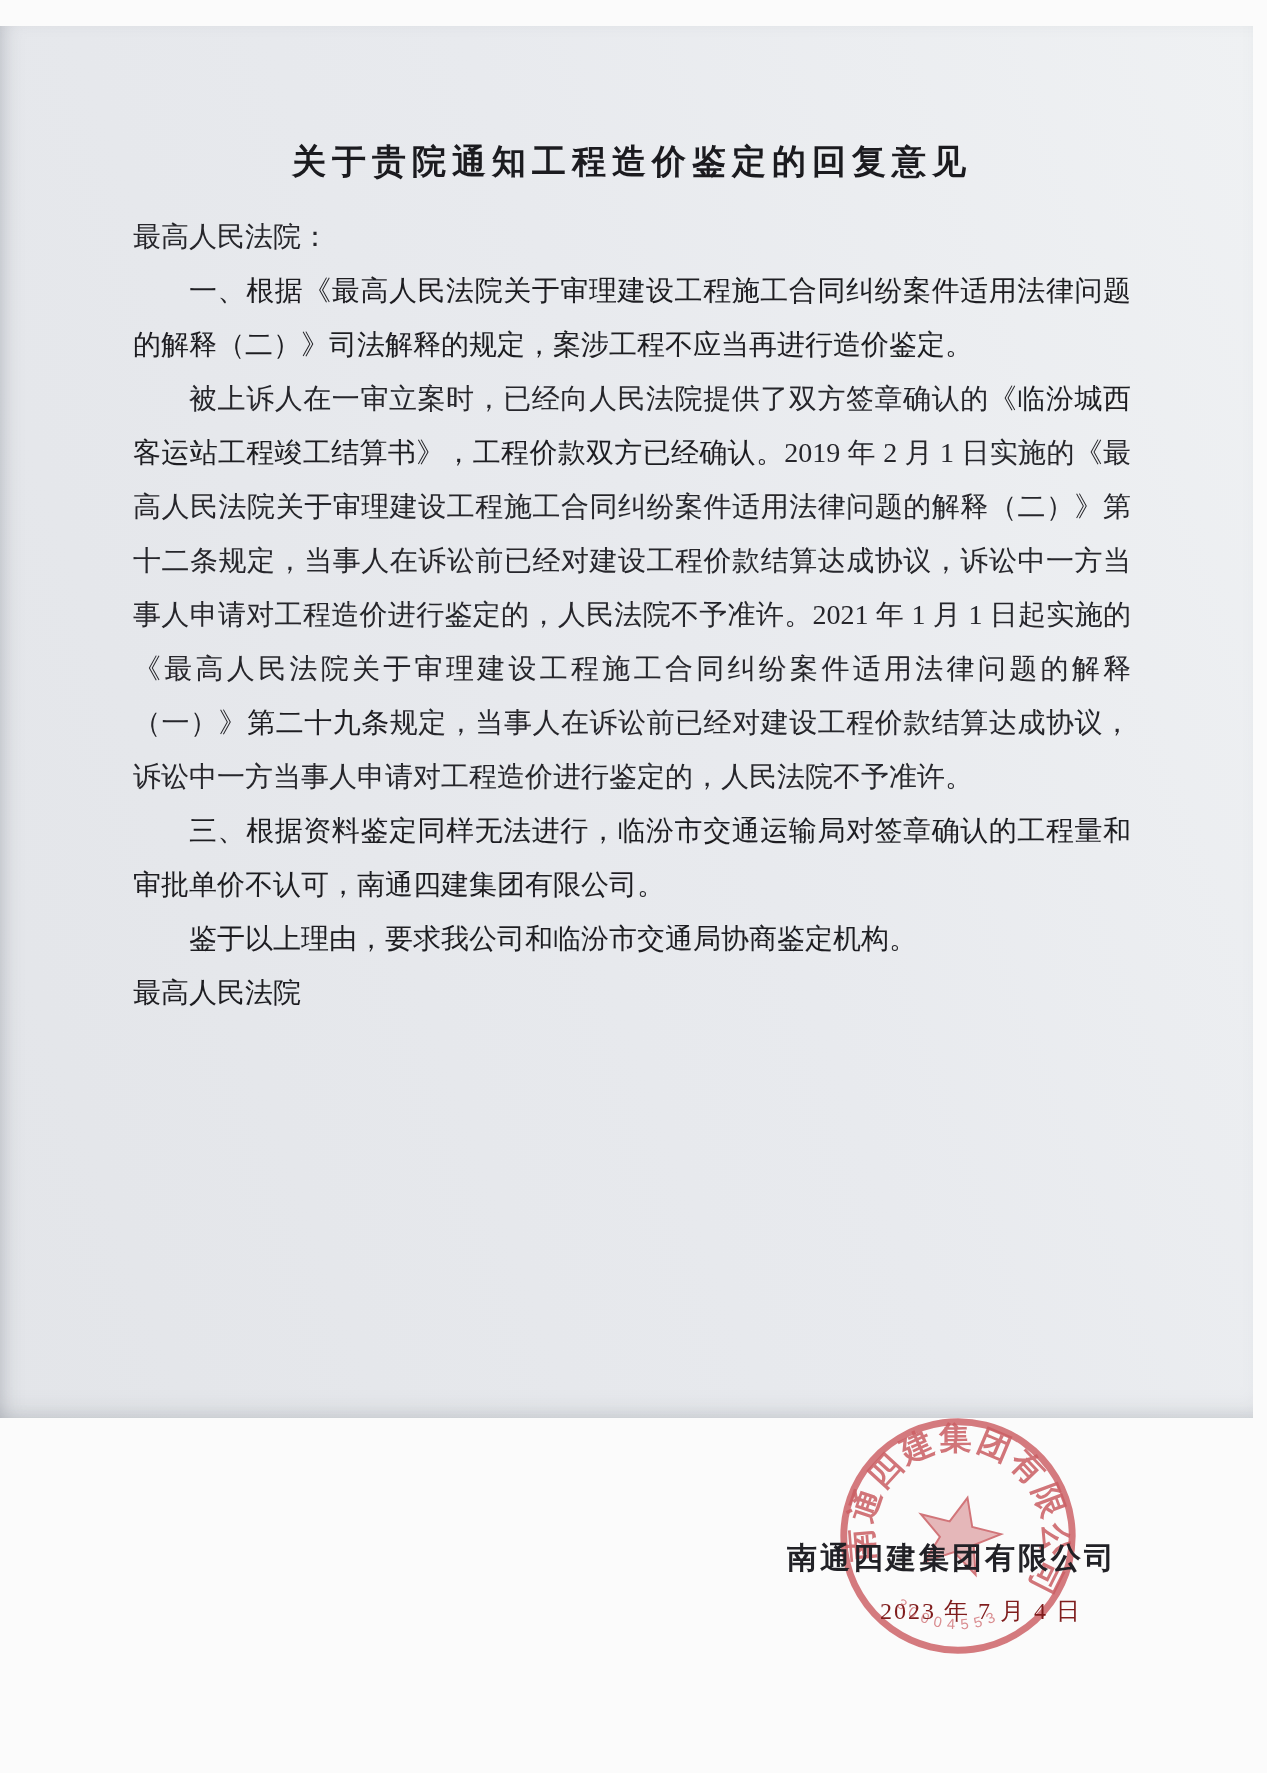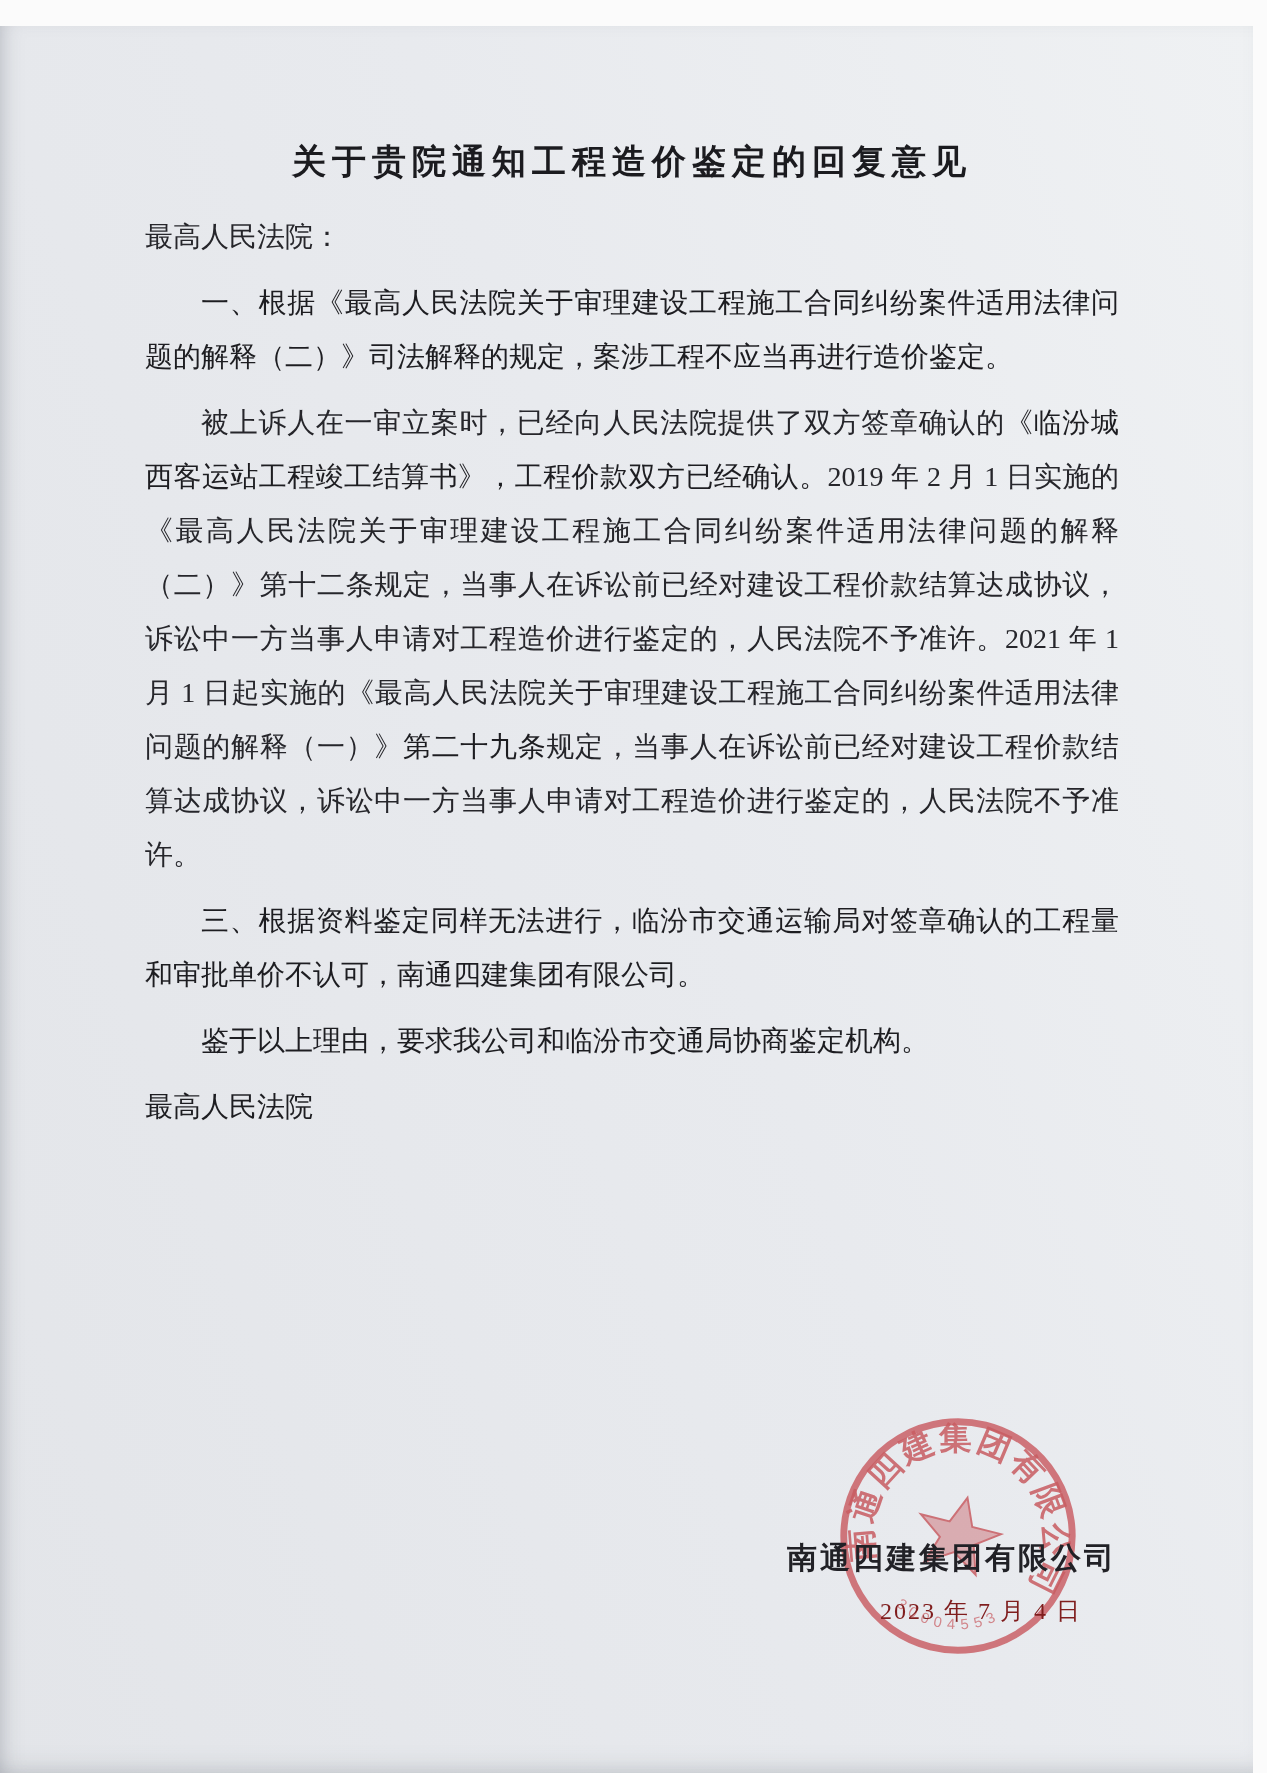--- a/index.html
+++ b/index.html
@@ -1,36 +1,36 @@
 <!DOCTYPE html>
 <html lang="zh"><head>
 <meta charset="utf-8">
 <style>
   html,body{margin:0;padding:0;}
   body{background:#ffffff;font-family:"Liberation Serif","DejaVu Serif",serif;}
   #page{position:relative;width:1267px;height:1773px;background:#fbfbfb;overflow:hidden;}
   
   #paper{
-    position:absolute;left:0;top:26px;width:1253px;height:1747px;
+    position:absolute;left:0;top:26px;width:1253px;height:1392px;
     background:linear-gradient(250deg,#eff1f3 0%,#e8eaee 45%,#e3e5e9 100%);
     box-shadow:inset 14px 0 22px -14px rgba(120,125,135,.45), inset 0 -18px 26px -18px rgba(120,125,135,.35);
     color:#26262b;
     box-sizing:border-box;
     padding:112px 122px 0 133px;
   }
   .title{
     margin:0 0 0 0;
     text-align:center;
     font-size:34px;line-height:46px;
     font-weight:700;letter-spacing:6px;
     color:#1b1b1f;
     font-family:"Liberation Sans","DejaVu Sans",sans-serif;
   }
   .body-text{font-size:28px;line-height:54px;}
-  p{margin:12px;text-align:justify;}
+  p{margin:0;text-align:justify;}
   .salutation{margin-top:26px;}
   .first-para{margin-top:48px;}
   .indent{text-indent:2em;}
   .hei{font-family:"Liberation Sans","DejaVu Sans",sans-serif;font-weight:400;color:#1d1d21;}
   
   .sig-company{
     position:absolute;top:1538px;right:150px;
     font-size:30px;letter-spacing:3px;font-weight:600;color:#212126;
     z-index:3;white-space:nowrap;
   }

